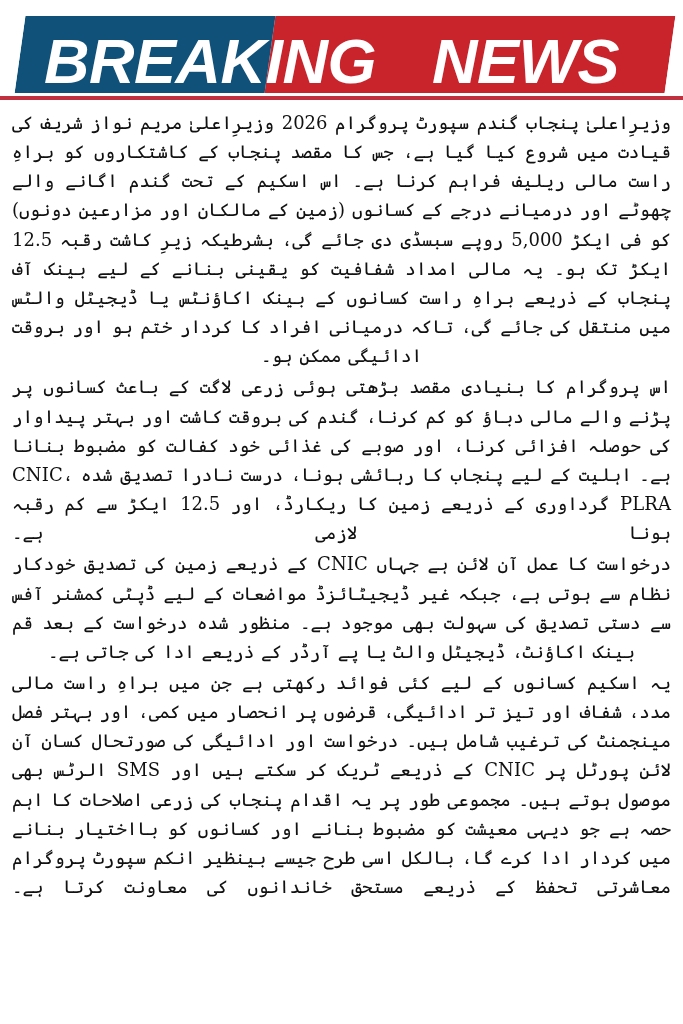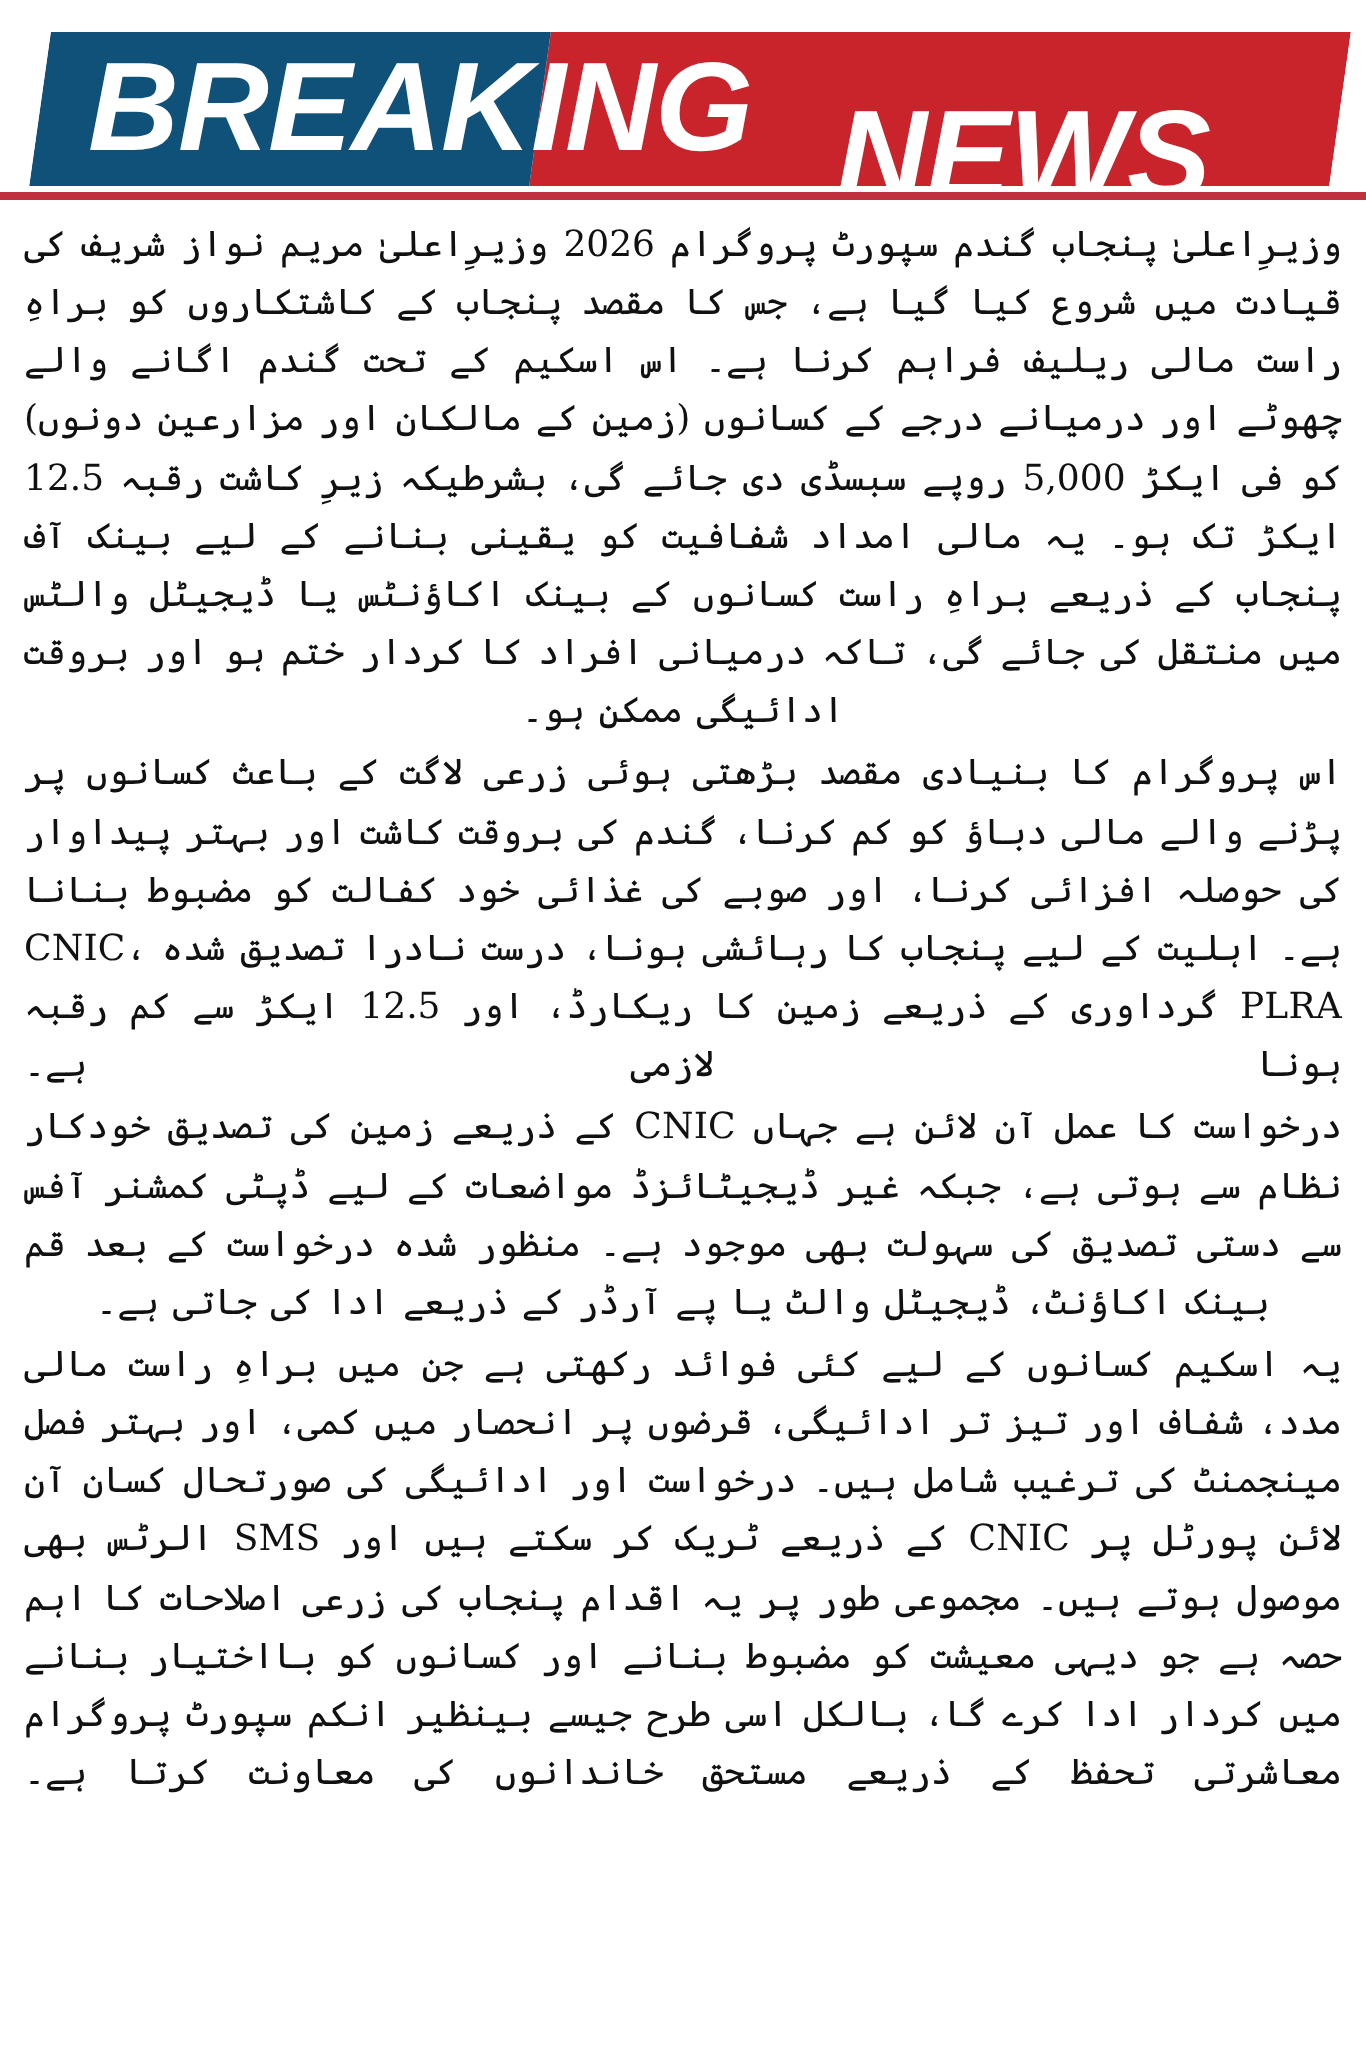--- a/index.html
+++ b/index.html
@@ -45,23 +45,24 @@
     height: 100%;
     position: relative;
   }
   .banner-text-layer {
     position: absolute;
     left: 20px;
     top: 16px;
     width: 650px;
     height: 77px;
     display: flex;
-    align-items: center;
+    align-items: flex-end;
     direction: ltr;
     pointer-events: none;
+    gap: 14px;
   }
   .banner-word {
     font-family: "Liberation Sans", "DejaVu Sans", sans-serif;
     font-weight: 700;
     font-style: italic;
     color: #ffffff;
     font-size: 63px;
     line-height: 1;
     letter-spacing: -0.5px;
     white-space: nowrap;

